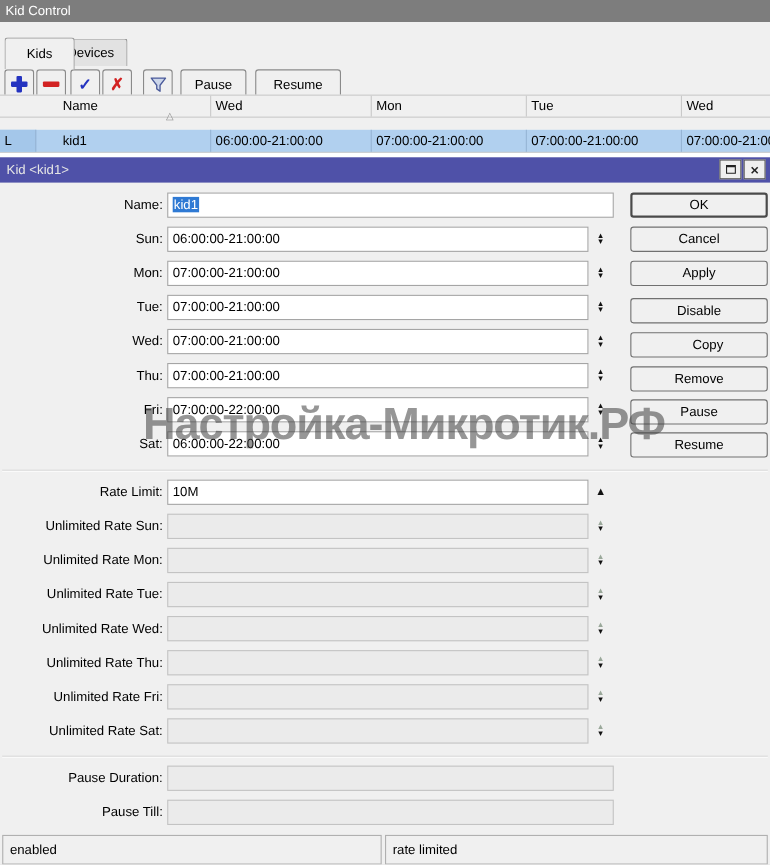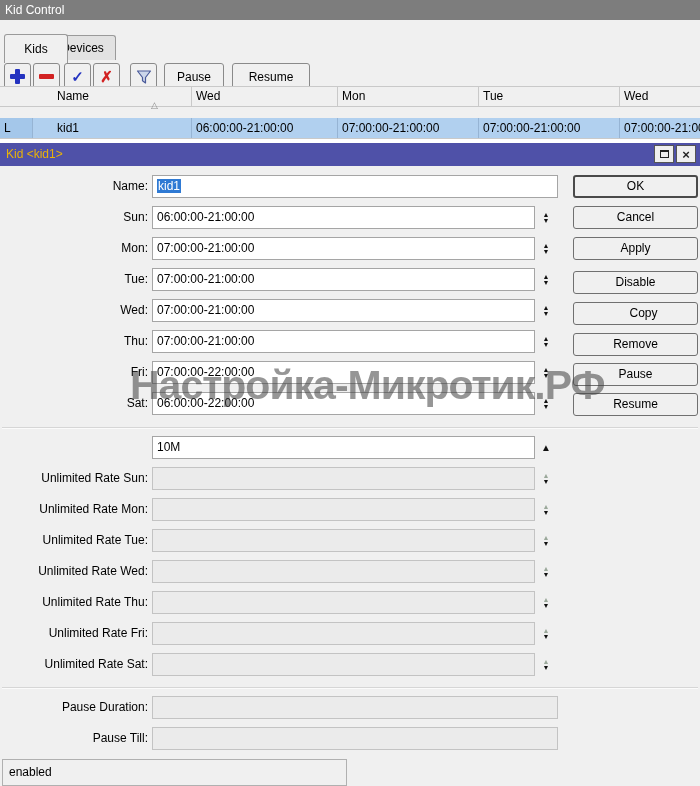--- a/index.html
+++ b/index.html
@@ -43,21 +43,21 @@
           background: var(--selected_row, #b1d0ef); border-bottom:1px solid #c9c9c9; }
   .trow .cell { border-right:1px solid #96b4d4; line-height:20px; padding-left:4px; overflow:hidden; white-space:nowrap; }
   .c-flag { width:33px; } .c-name { width:159px; padding-left:24px !important; }
   .c-sun { width:146px; } .c-mon { width:141px; } .c-tue { width:141px; } .c-wed { flex:1; border-right:none !important; }
   .trow .c-flag { background:#a4c7ea; }
   .sort-icon { position:absolute; left:151px; top:100px; font-size:9px; color:#8a8a8a; line-height:10px; z-index:3; }
   .table-gap { position:absolute; left:0; top:139px; width:700px; height:4px; background:#ffffff; }
 
   
   .dlg-titlebar { position:absolute; left:0; top:143px; width:700px; height:23px;
-                  background: var(--accent_titlebar, #4f51a8); color:#eab308; line-height:23px; padding-left:6px; }
+                  background: var(--accent_titlebar, #4f51a8); color:#e5e5e5; line-height:23px; padding-left:6px; }
   .wbtn { position:absolute; top:145px; width:20px; height:18px; background:#efefef;
           border:1px solid #555; display:flex; align-items:center; justify-content:center; }
   .wbtn-max { left:654px; } .wbtn-close { left:676px; font-weight:bold; font-size:13px; color:#222; }
   .max-box { width:9px; height:8px; border:1px solid #222; border-top:2px solid #222; background:transparent; }
 
   
   .frow { position:absolute; left:0; width:700px; height:23px; }
   .flabel { position:absolute; left:0; top:0; width:148px; height:23px; text-align:right; line-height:23px; }
   .fld { position:absolute; left:152px; top:0; height:23px; background:#fff;
          border:1px solid #a5a5a5; line-height:21px; padding-left:4px; overflow:hidden; white-space:nowrap; }
@@ -215,20 +215,21 @@
     <div class="fld fld-time">06:00:00-22:00:00</div>
     <div class="spin spin-black">
         <span class="su">▲</span>
         <span class="sd">▼</span>
       </div>
   </div>
 
   <div class="hsep" style="top:427px;"></div>
 
   <div class="frow" style="top:436px;">
+    <div class="flabel">Rate Limit:</div>
     <div class="fld fld-time">10M</div>
     <div class="spin spin-up">
         <span class="su">▲</span>
       </div>
   </div>
 
   <div class="frow" style="top:467px;">
     <div class="flabel">Unlimited Rate Sun:</div>
     <div class="fld fld-time fld-dis"></div>
     <div class="spin spin-unl">
@@ -299,16 +300,17 @@
   <div class="dbtn dbtn-default" style="top:175px;">OK</div>
   <div class="dbtn" style="top:206px;">Cancel</div>
   <div class="dbtn" style="top:237px;text-align:center;">Apply</div>
   <div class="dbtn" style="top:271px;">Disable</div>
   <div class="dbtn" style="top:302px;padding-left:16px;">Copy</div>
   <div class="dbtn" style="top:333px;">Remove</div>
   <div class="dbtn" style="top:363px;">Pause</div>
   <div class="dbtn" style="top:393px;">Resume</div>
 
   <div class="scell scell-left">enabled</div>
+  <div class="scell scell-right">rate limited</div>
 
   <div class="watermark">Настройка-Микротик.РФ</div>
 
 </div>
 
 </body></html>

